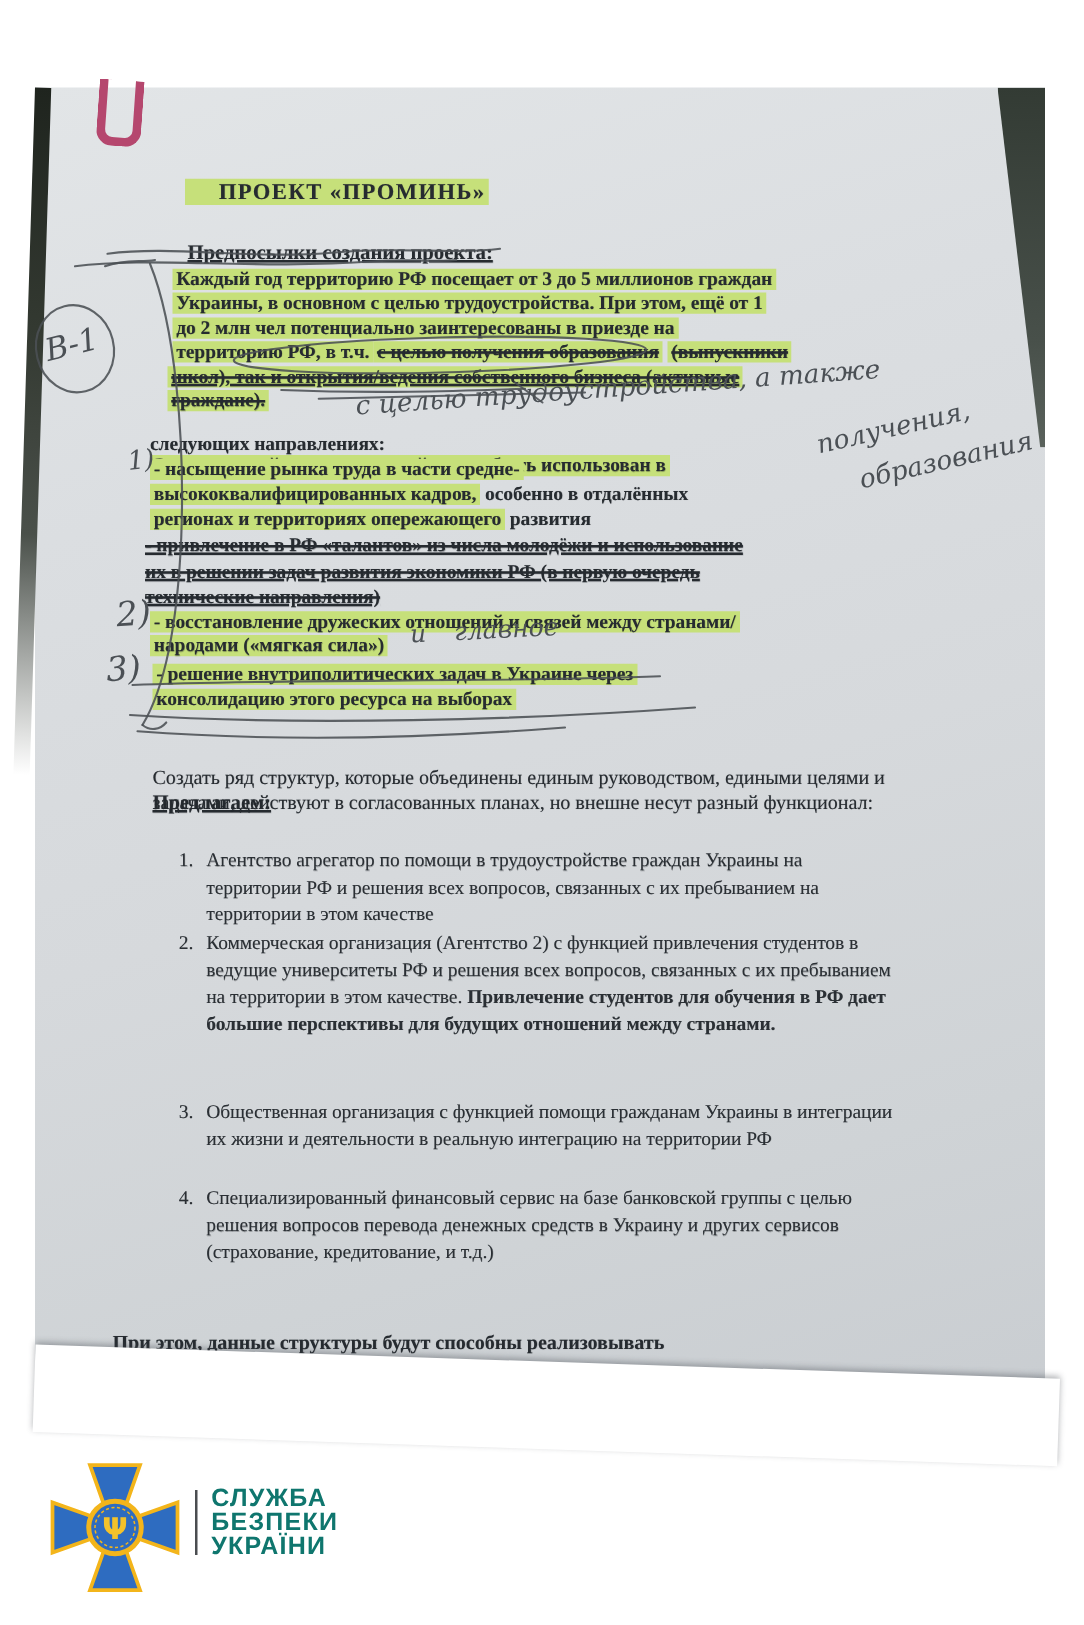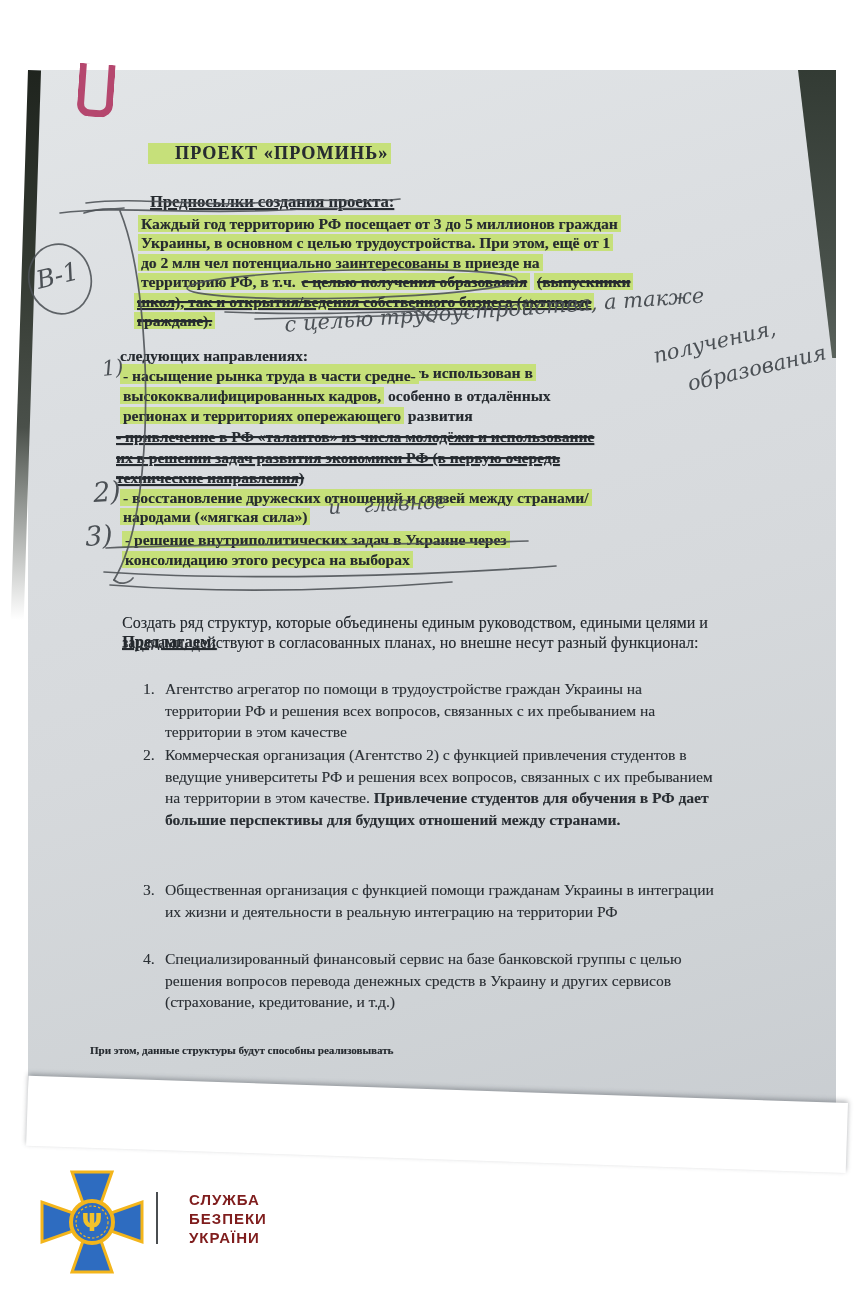--- a/index.html
+++ b/index.html
@@ -40,21 +40,21 @@
   .pencil{position:absolute;left:0;top:0;pointer-events:none;}
   .pencil path,.pencil ellipse{fill:none;stroke:#4b5054;stroke-width:1.7;stroke-linecap:round;opacity:.88;}
   
   .clip{position:absolute;left:78px;top:64px;width:22px;height:46px;
         border:7px solid #b5476e;border-top:none;border-radius:0 0 13px 13px;
         transform:rotate(4deg);}
   
   .logo-cross{position:absolute;left:40px;top:1170px;}
   .logo-divider{position:absolute;left:156px;top:1192px;width:2px;height:52px;background:#4a4d50;}
   .logo-text{position:absolute;left:169px;top:1190px;font-family:"Liberation Sans", sans-serif;
-        font-weight:700;font-size:15px;line-height:19px;letter-spacing:1px;color:#7f1d1d;margin-left:20px;}
+        font-weight:700;font-size:20px;line-height:19px;letter-spacing:1px;color:#0f766e;}
 </style>
 </head>
 <body>
 
 <div id="canvas">
 
   <div class="page"></div>
   <div class="edge-left"></div>
   <div class="edge-topright"></div>
 
@@ -100,21 +100,21 @@
   </div>
   <div class="item" style="left:143px;top:879px;">
     <span class="inum">3.</span>
     <span class="ibody">Общественная организация с функцией помощи гражданам Украины в интеграции их жизни и деятельности в реальную интеграцию на территории РФ</span>
   </div>
   <div class="item" style="left:143px;top:948px;">
     <span class="inum">4.</span>
     <span class="ibody">Специализированный финансовый сервис на базе банковской группы с целью решения вопросов перевода денежных средств в Украину и других сервисов (страхование, кредитование, и т.д.)</span>
   </div>
 
-  <div class="line b" style="left:90px;top:1044px;font-size:11px;">При этом, данные структуры будут способны реализовывать</div>
+  <div class="line b" style="left:90px;top:1066px;font-size:16px;">При этом, данные структуры будут способны реализовывать</div>
   <div class="line b" style="left:90px;top:1088px;font-size:16px;">внутренние задачи проекта, такие как:</div>
 
   <div class="hand" style="left:284px;top:298px;font-size:21px;transform:rotate(-4deg);">с целью трудоустройства, а также</div>
   <div class="hand" style="left:652px;top:330px;font-size:21px;transform:rotate(-13deg);">получения,</div>
   <div class="hand" style="left:686px;top:356px;font-size:21px;transform:rotate(-13deg);">образования</div>
   <div class="hand" style="left:328px;top:492px;font-size:20px;word-spacing:16px;transform:rotate(-3deg);">и главное</div>
   <div class="hand" style="left:36px;top:261px;font-size:25px;transform:rotate(-14deg);">В-1</div>
   <div class="hand" style="left:102px;top:356px;font-size:21px;transform:rotate(-6deg);">1)</div>
   <div class="hand" style="left:93px;top:476px;font-size:27px;transform:rotate(-4deg);">2)</div>
   <div class="hand" style="left:85px;top:520px;font-size:27px;transform:rotate(-4deg);">3)</div>

